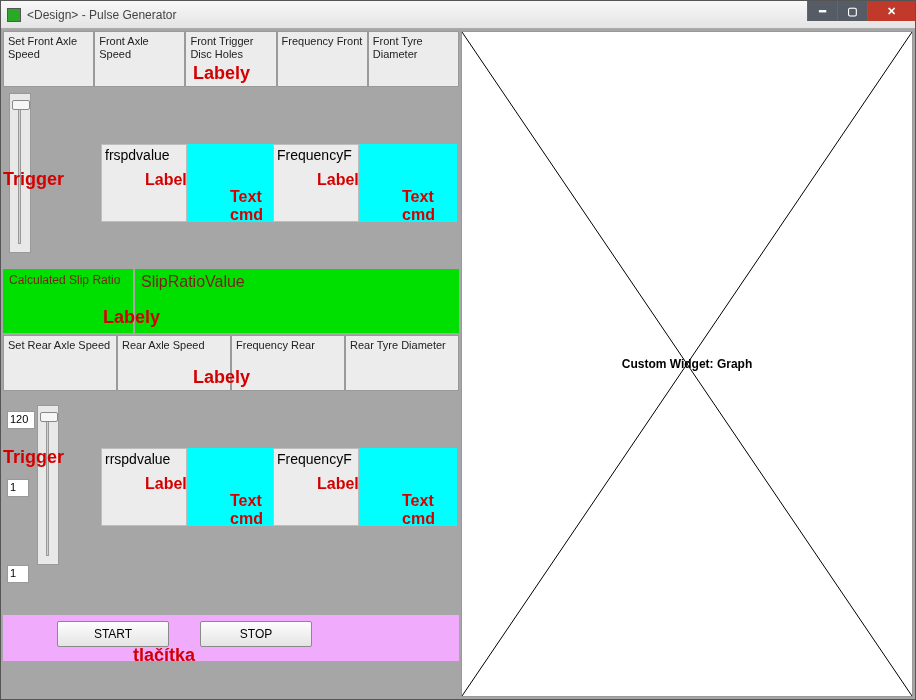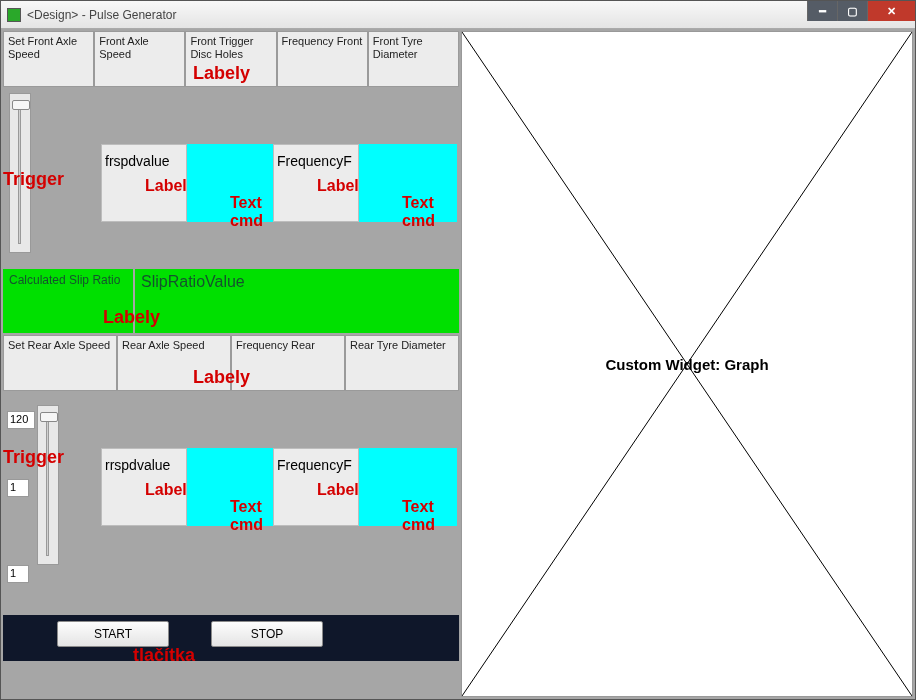--- a/index.html
+++ b/index.html
@@ -112,21 +112,21 @@
   }
   .trackbar .thumb {
     position: absolute; left: 2px; top: 6px;
     width: 18px; height: 10px;
     background: #f6f6f6; border: 1px solid #888;
     border-radius: 2px;
   }
   .info-block {
     position: absolute;
     width: 86px; height: 78px;
-    padding: 8px 3px;
+    padding: 2px 3px;
     font-size: 14px;
     color: #000;
   }
   .info-block.grey { background: #ececec; border: 1px solid #bdbdbd; }
   .info-block.cyan { background: #00ffff; }
   .annot-sm {
     color: #d40000; font-weight: bold; font-size: 16px;
     font-family: Arial, sans-serif;
     margin-left: 40px;
   }
@@ -134,21 +134,21 @@
   .slip-row {
     height: 64px;
     display: flex;
     gap: 2px;
     position: relative;
   }
   .slip-cell {
     background: #00e000;
     padding: 4px 6px;
     font-size: 13px;
-    color: #14532d;
+    color: #7f1d1d;
   }
   .slip-cell.label { width: 130px; font-size: 12px; }
   .slip-cell.value { flex: 1; font-size: 16px; }
   
   
   .rear-axle-area {
     height: 220px;
     background: #a6a6a6;
     position: relative;
   }
@@ -156,44 +156,44 @@
     position: absolute;
     width: 22px; height: 18px;
     background: #fff;
     border: 1px solid #999;
     font-size: 11px;
     padding: 1px 2px;
   }
   
   .button-row {
     height: 46px;
-    background: #0f172a;
+    background: #f0abfc;
     display: flex;
     align-items: flex-start;
-    gap: 42px;
+    gap: 31px;
     padding-left: 54px;
     padding-top: 6px;
     position: relative;
     text-align: right;
   }
   .btn {
     width: 112px; height: 26px;
     background: linear-gradient(to bottom,#fdfdfd,#e4e4e4);
     border: 1px solid #8a8a8a;
     border-radius: 2px;
     font-size: 12px;
     display: flex; align-items: center; justify-content: center;
     cursor: pointer;
   }
   
   .graph-label {
     position: absolute;
     left: 50%; top: 50%;
     transform: translate(-50%,-50%);
-    font-size: 15px;
+    font-size: 12px;
     font-weight: bold;
     color: #000;
     text-align: center;
   }
   .graph-annot {
     position: absolute;
     bottom: 88px;
     left: 0; right: 0;
     text-align: center;
     color: #d40000;

